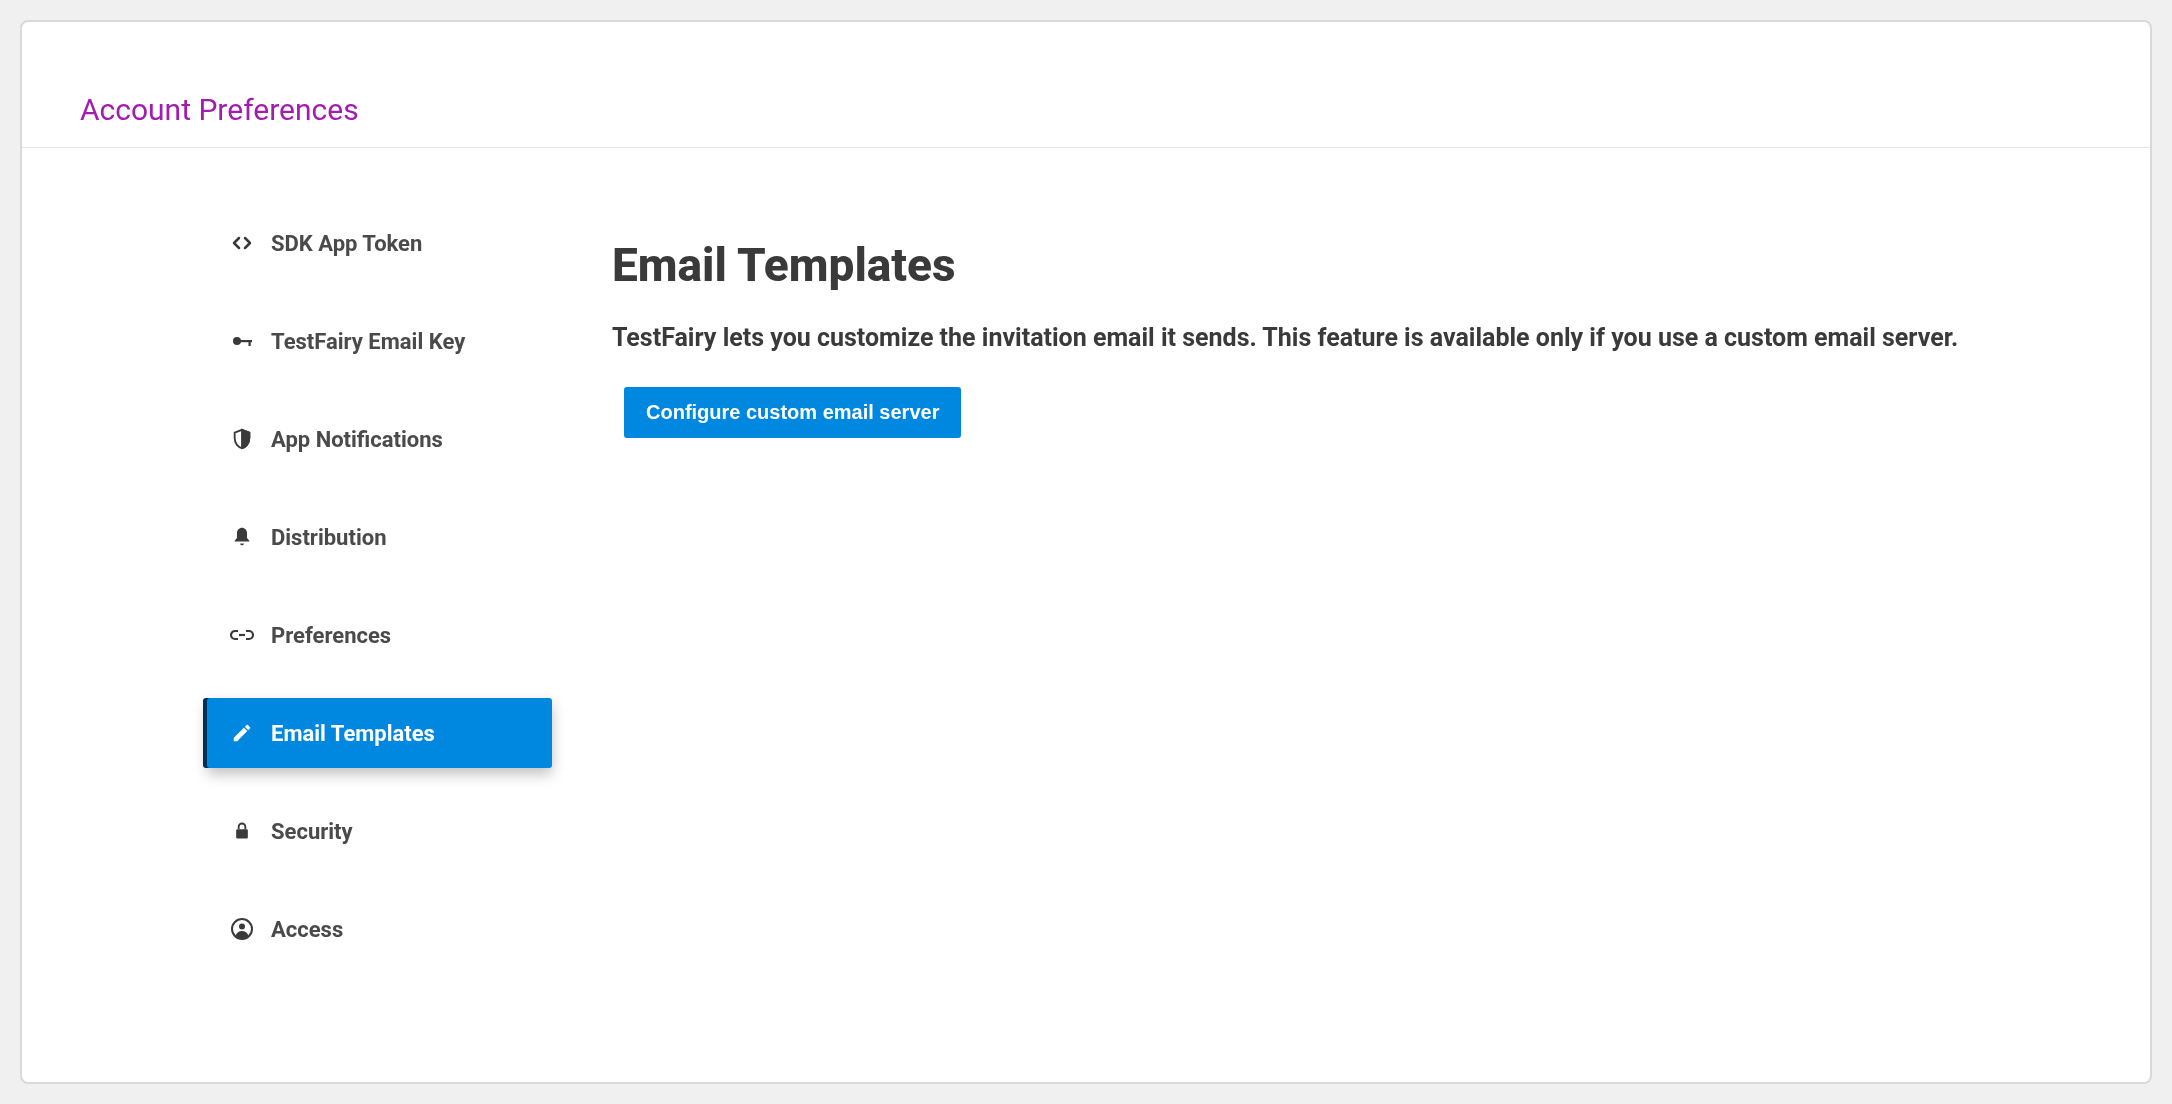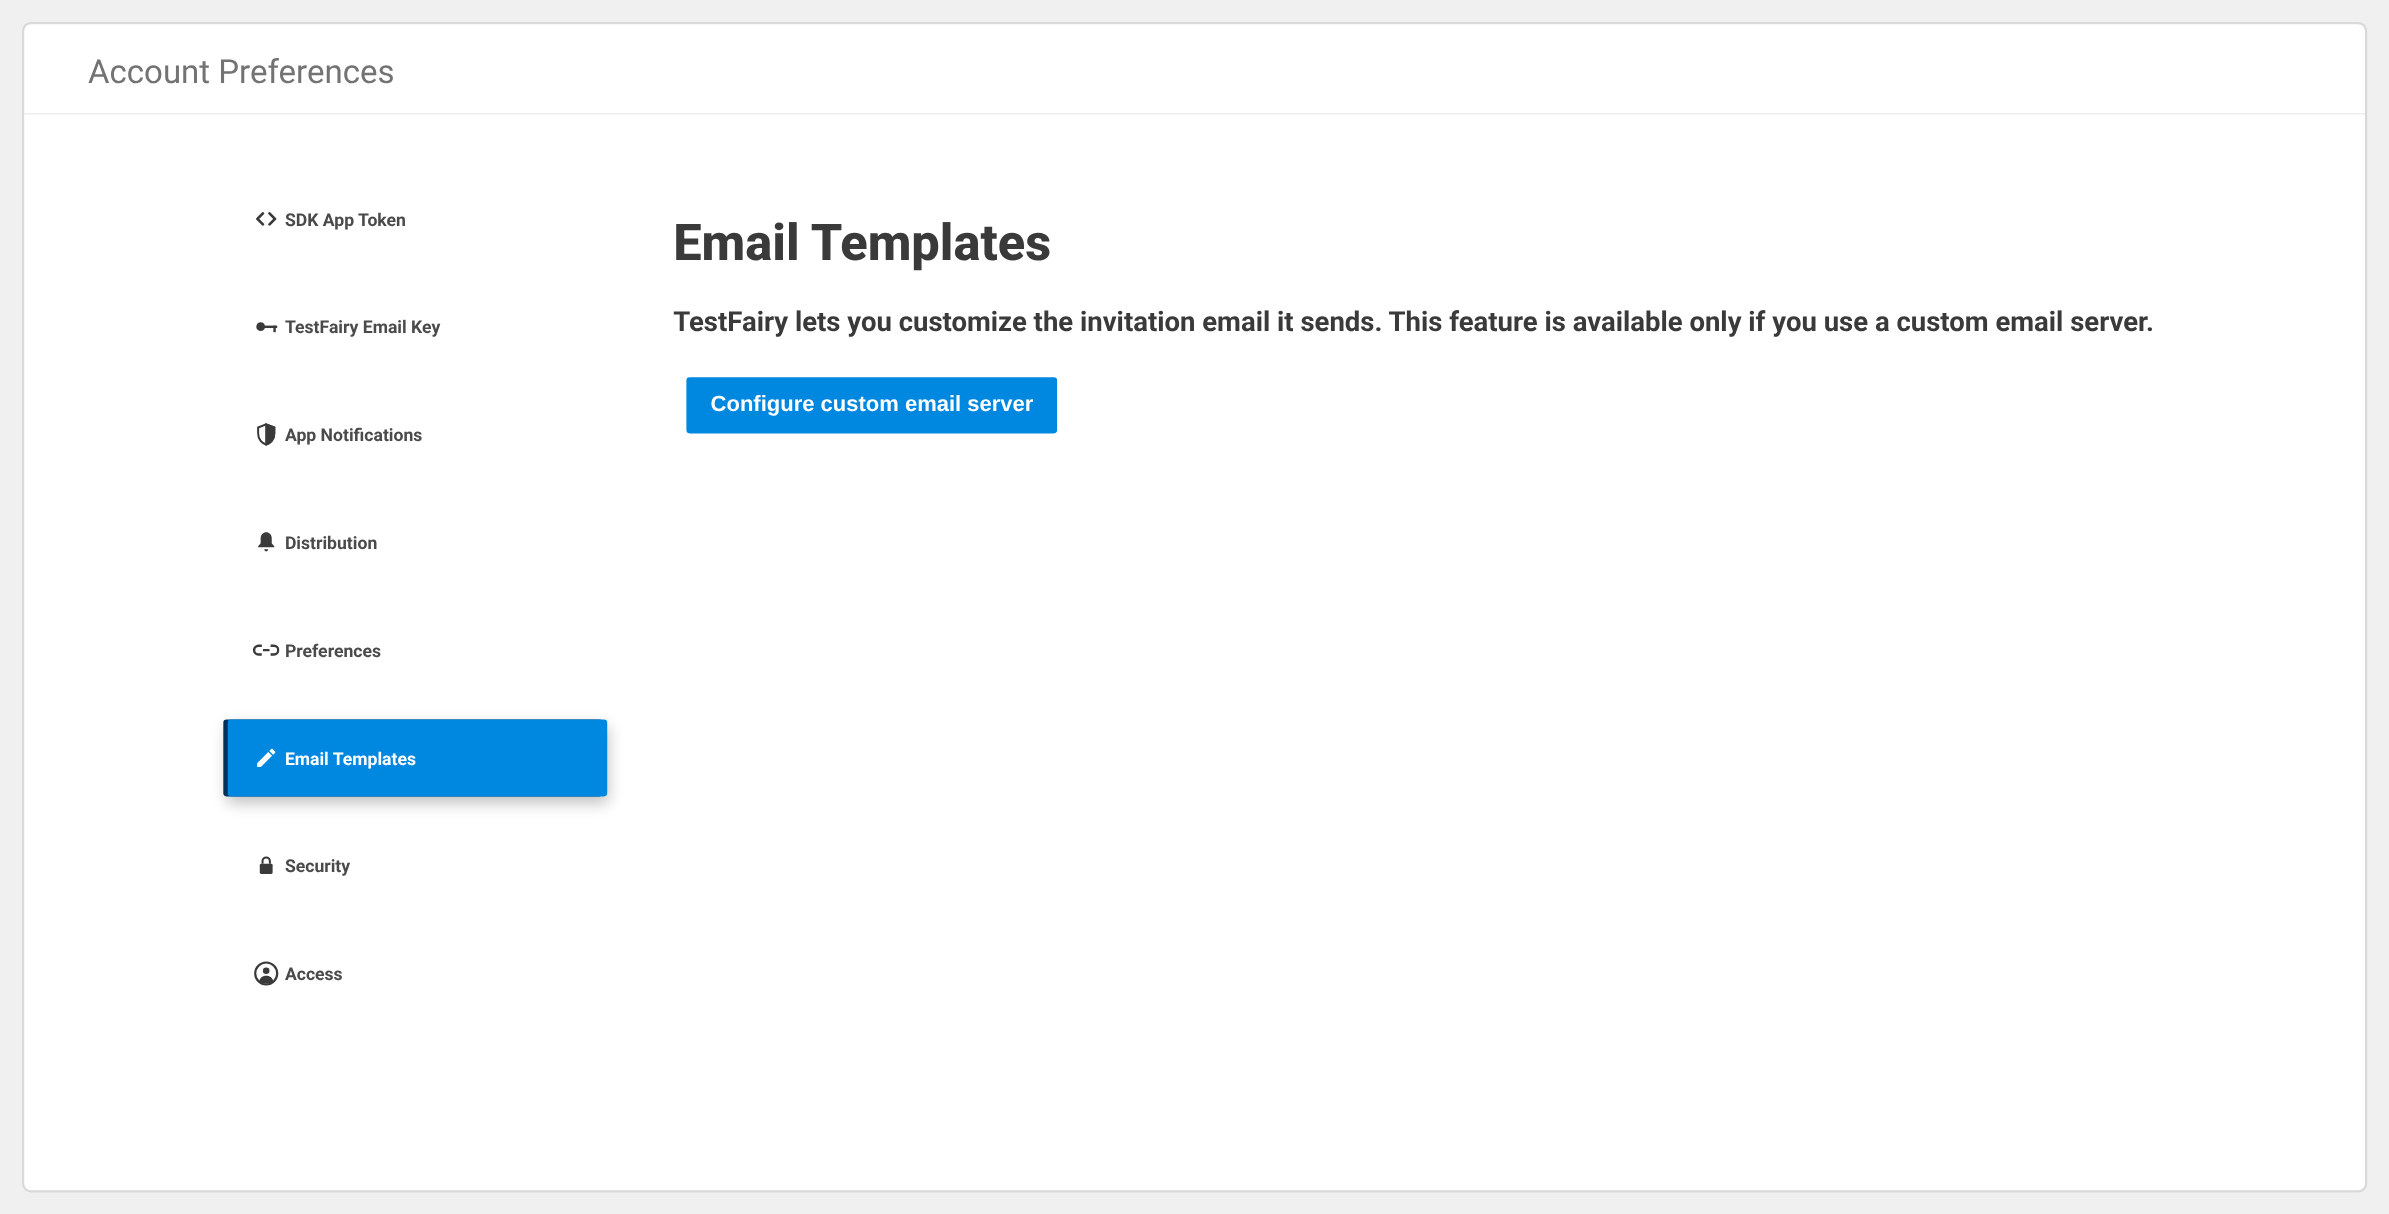--- a/index.html
+++ b/index.html
@@ -20,21 +20,22 @@
     display: flex;
     flex-direction: column;
   }
   .header {
     padding: 26px 58px 20px 58px;
     border-bottom: 1px solid #e5e5e5;
   }
   .header-title {
     font-size: 30px;
     font-weight: 400;
-    color: #737373;
+    color: #a21caf;
+    margin-top: 44px;
   }
   .body {
     display: flex;
     flex: 1;
     padding-top: 60px;
   }
   .sidebar {
     width: 530px;
     padding-left: 185px;
     display: flex;
@@ -57,23 +58,23 @@
   }
   .sidebar-item-icon {
     width: 26px;
     height: 26px;
     display: flex;
     align-items: center;
     justify-content: center;
     flex-shrink: 0;
   }
   .sidebar-item-label {
-    font-size: 16px;
+    font-size: 22px;
     font-weight: 700;
-    margin-left: 4px;
+    margin-left: 16px;
     white-space: nowrap;
   }
   .content {
     flex: 1;
     padding: 30px 80px 0 60px;
   }
   .content-title {
     font-size: 46px;
     font-weight: 800;
     color: #3a3a3a;

